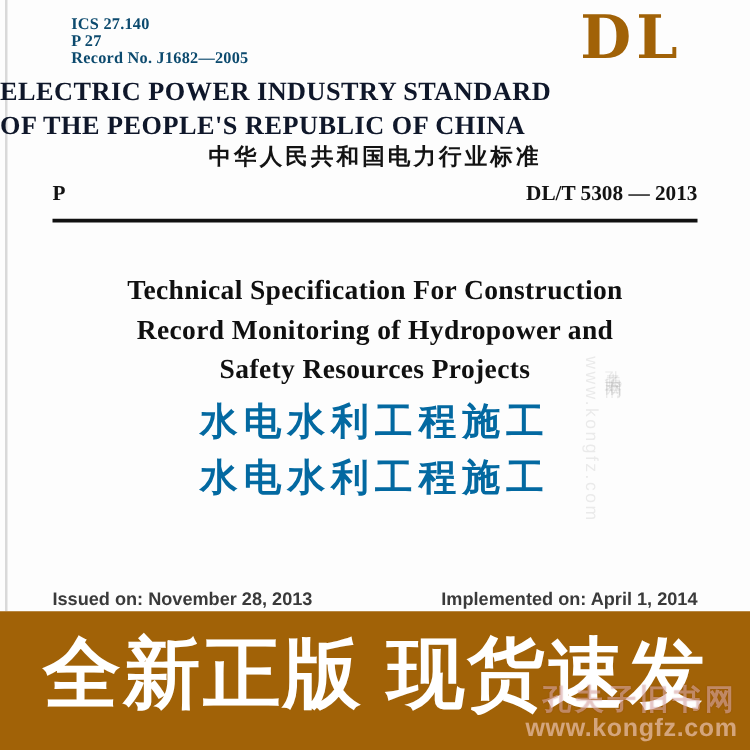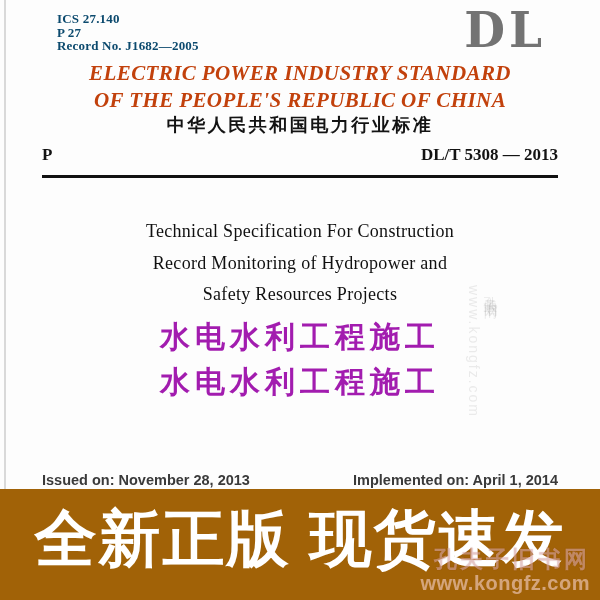--- a/index.html
+++ b/index.html
@@ -25,29 +25,29 @@
     left: 57px; top: 12px;
     font-size: 13px; font-weight: bold; line-height: 13.5px;
     letter-spacing: .2px; color: #0c4a6e;
   }
 
   
   .dl-logo {
     top: 6px; right: 54px;
     font-family: "DejaVu Serif", "Liberation Serif", serif;
     font-weight: 900; font-size: 47px; line-height: 50px;
-    letter-spacing: 4px; color: #737373;
+    letter-spacing: 4px; color: #a16207;
     transform: scaleY(1.02);
     margin-left: 20px;
   }
 
   .std-en {
-    left: 0; width: 600px; text-align: center;
+    left: 0; width: 600px; text-align: left;
     font-weight: bold; font-size: 21px; line-height: 27px;
-    letter-spacing: .4px; color: #c2410c; font-style: italic;
+    letter-spacing: .4px; color: #0f172a;
   }
   .std-en-1 { top: 60px; }
   .std-en-2 { top: 87px; }
 
   .std-cn {
     left: 0; top: 113px; width: 600px; text-align: center;
     font-family: "Liberation Sans", sans-serif;
     font-weight: bold; font-size: 18px; letter-spacing: 2.5px; color: #131313;
   }
 
@@ -57,27 +57,27 @@
     font-weight: bold; font-size: 17px; color: #131313;
   }
 
   .rule {
     left: 42px; top: 175px; width: 516px; height: 3px;
     background: #111;
   }
 
   .title-en {
     left: 0; top: 216px; width: 600px; text-align: center;
-    font-weight: normal; font-size: 18px; line-height: 31.5px;
+    font-weight: bold; font-size: 22px; line-height: 31.5px;
     letter-spacing: .3px; color: #101010;
   }
 
   .title-cn {
     left: 0; width: 600px; text-align: center;
-    font-weight: bold; font-size: 30px; letter-spacing: 5px; color: #a21caf;
+    font-weight: bold; font-size: 30px; letter-spacing: 5px; color: #0369a1;
   }
   .title-cn-1 { top: 317px; }
   .title-cn-2 { top: 362px; }
 
   
   .side-watermark {
     top: 285px; right: 100px; height: 140px;
     writing-mode: vertical-rl;
     font-family: "Liberation Sans", sans-serif;
     font-size: 14px; letter-spacing: 2px;

